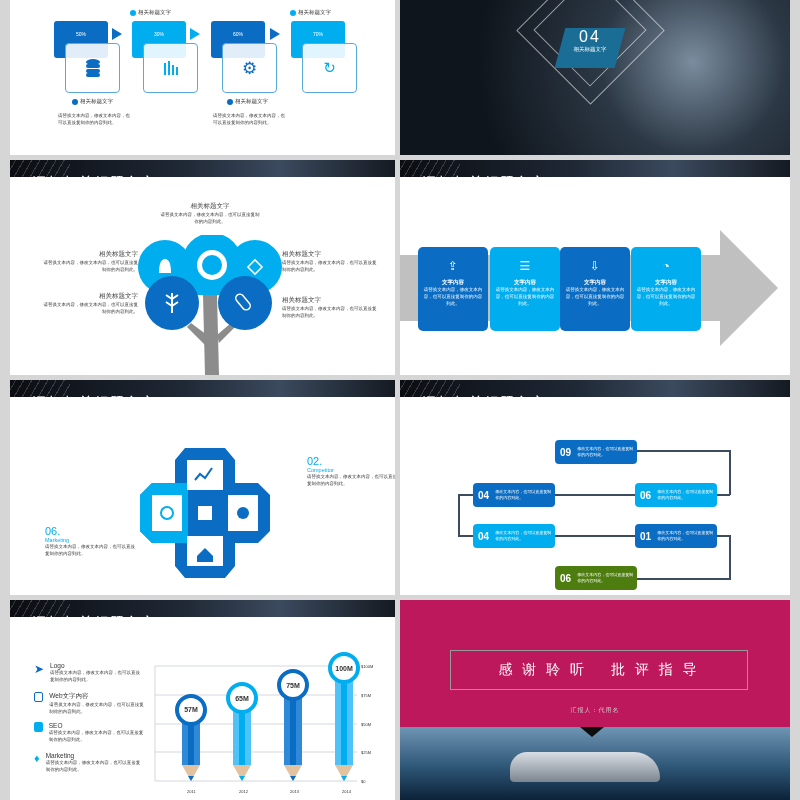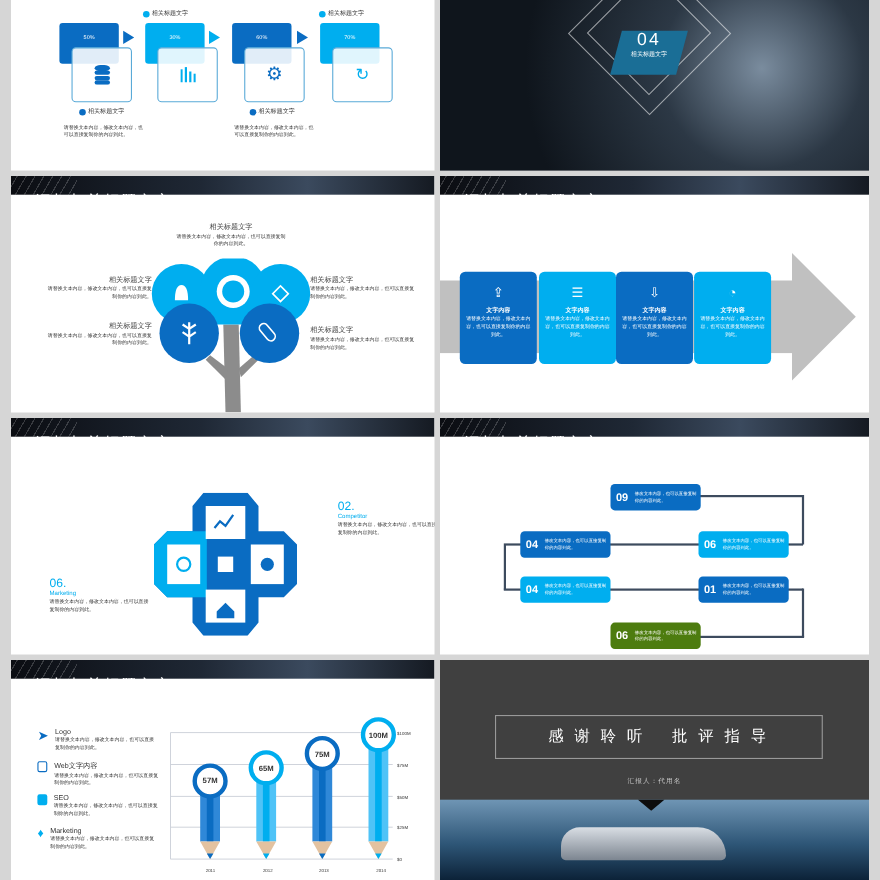--- a/index.html
+++ b/index.html
@@ -5,21 +5,21 @@
 *{box-sizing:border-box;margin:0;padding:0}
 body{width:800px;height:800px;background:#d6d6d6;font-family:"Liberation Sans","DejaVu Sans",sans-serif;position:relative;overflow:hidden}
 .slide{position:absolute;background:#fff;overflow:hidden}
 .s1{left:10px;top:0;width:385px;height:155px}
 .s2{left:400px;top:0;width:390px;height:155px;background:#141b24}
 .s3{left:10px;top:160px;width:385px;height:215px}
 .s4{left:400px;top:160px;width:390px;height:215px}
 .s5{left:10px;top:380px;width:385px;height:215px}
 .s6{left:400px;top:380px;width:390px;height:215px}
 .s7{left:10px;top:600px;width:385px;height:200px}
-.s8{left:400px;top:600px;width:390px;height:200px;background:#404040}
+.s8{left:400px;top:600px;width:390px;height:200px;background:#be185d}
 .hdr{position:absolute;left:0;top:0;width:100%;height:17px;background:linear-gradient(90deg,#0b0d12 0%,#1f2835 45%,#3b4a5e 70%,#151a22 100%);}
 .hdr::before{content:"";position:absolute;left:0;top:0;width:60px;height:17px;background:repeating-linear-gradient(-60deg,transparent 0 6px,rgba(255,255,255,.18) 6px 7px)}
 .hdr span{position:absolute;left:22px;top:14px;color:#fff;font-size:15px;letter-spacing:.5px}
 .small{font-size:4.5px;color:#333;line-height:7px}
 
 .pct{position:absolute;width:54px;height:37px;border-radius:3px;color:#fff;font-size:5px;text-align:center;padding-top:10px}
 .ibox{position:absolute;width:55px;height:50px;border:1.5px solid #5aaad8;border-radius:4px;background:rgba(255,255,255,.88);display:flex;align-items:center;justify-content:center}
 .arr{position:absolute;width:0;height:0;border-top:6px solid transparent;border-bottom:6px solid transparent}
 .lbl1{position:absolute;font-size:5.5px;color:#333;display:flex;align-items:center;gap:2px}
 .dot{width:6px;height:6px;border-radius:50%;display:inline-block}

